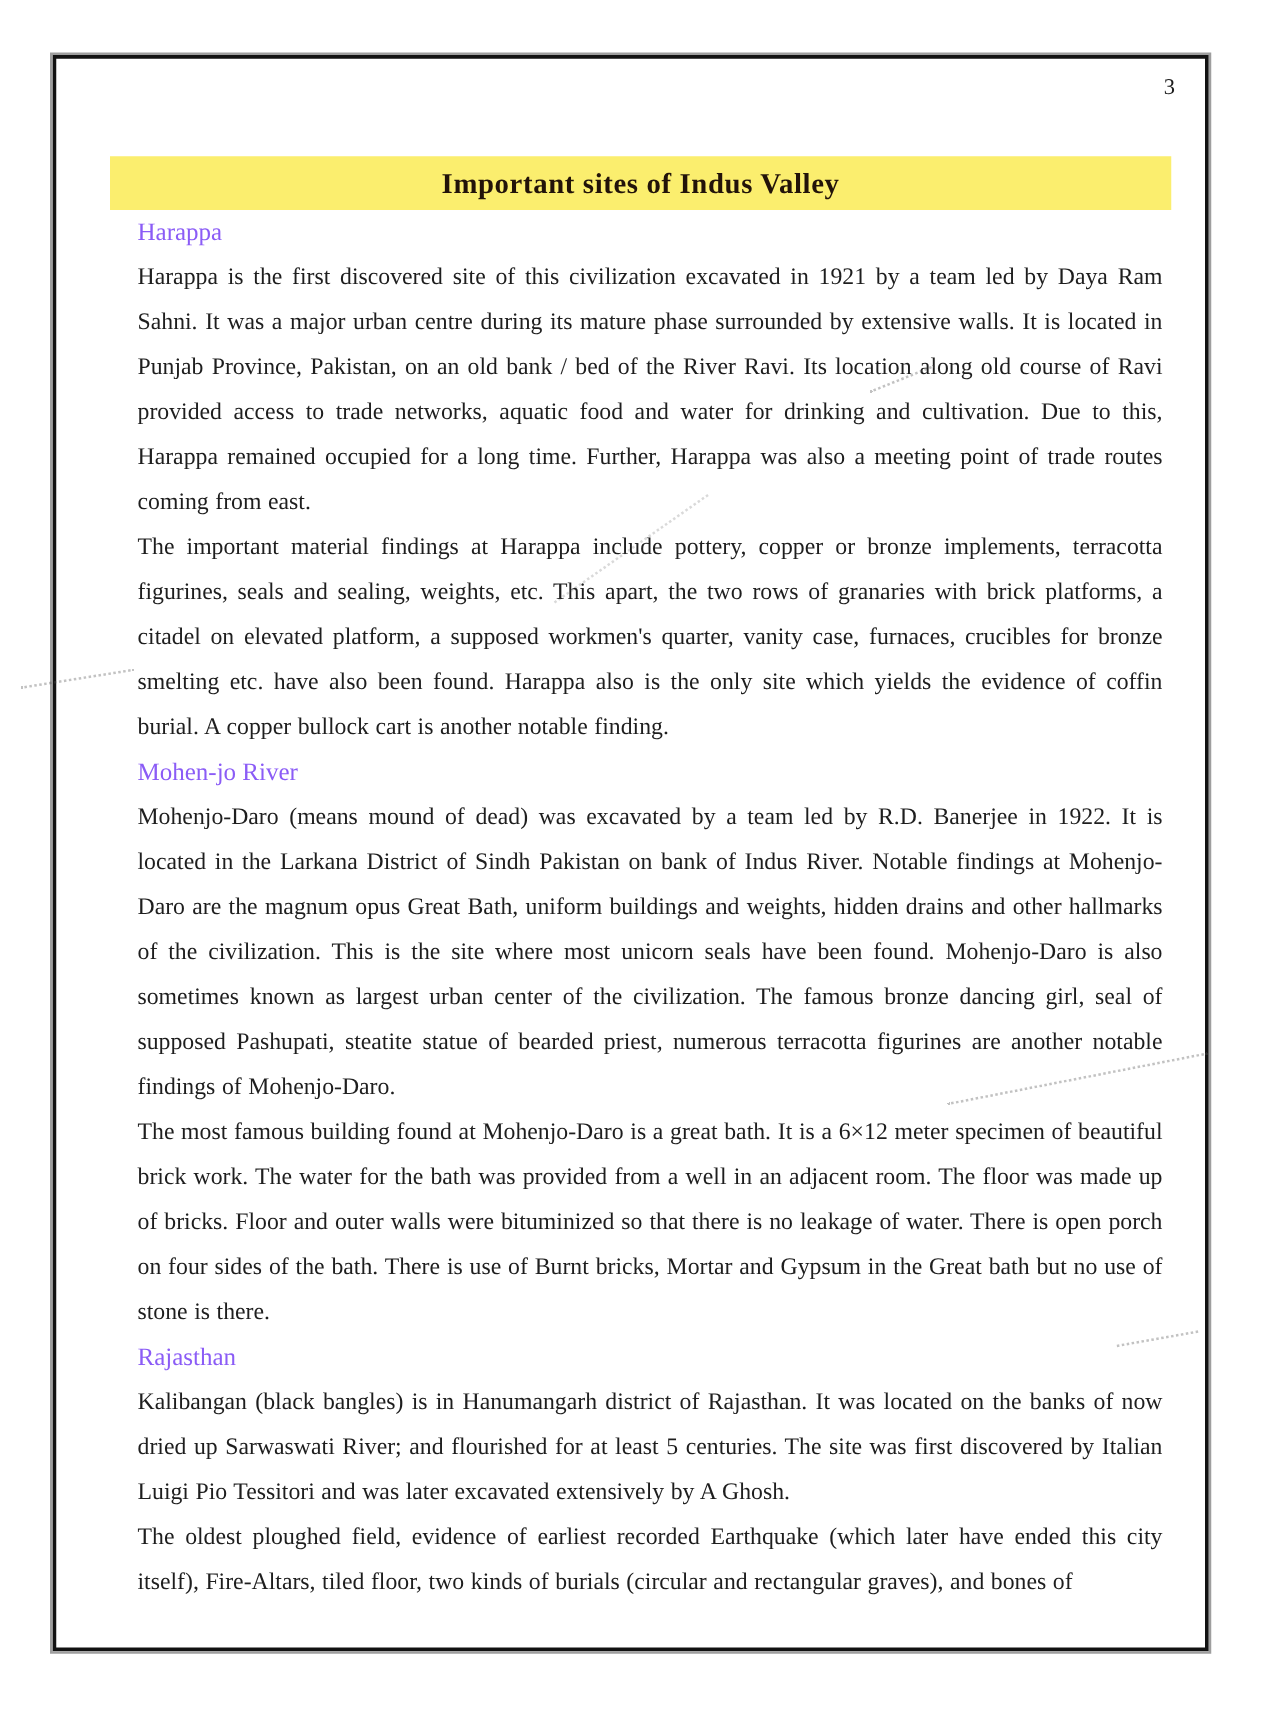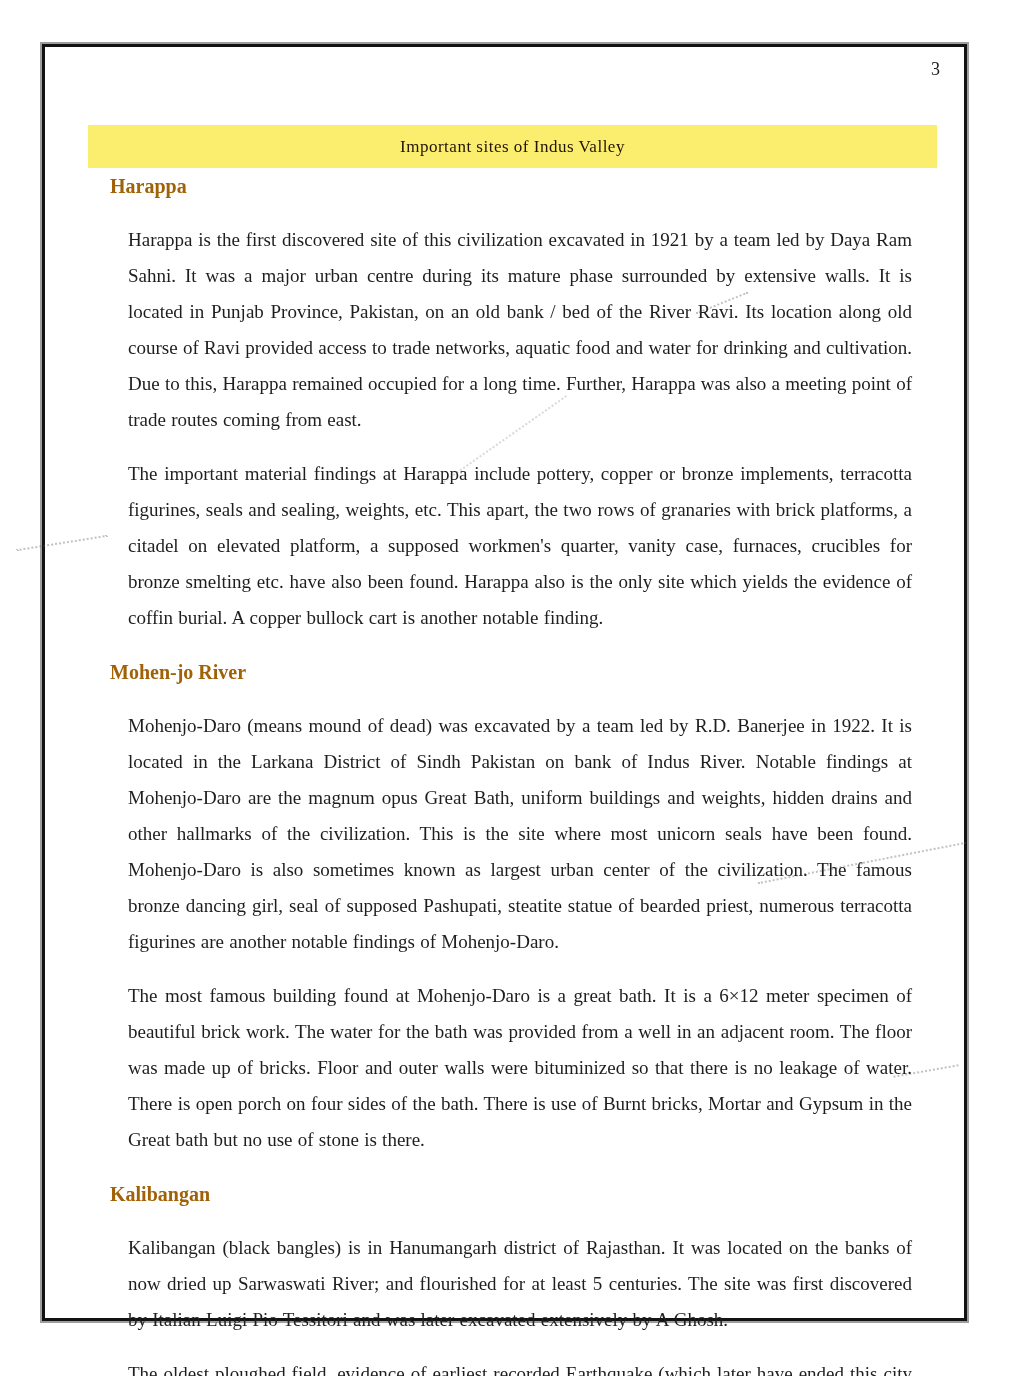--- a/index.html
+++ b/index.html
@@ -37,41 +37,41 @@
     left: 43px;
     right: 27px;
     top: 78px;
     height: 43px;
     text-align: center;
   }
   .title-bar .title-text {
     display: inline-block;
     width: 100%;
     line-height: 43px;
-    font-size: 17px;
-    font-weight: normal;
+    font-size: 23px;
+    font-weight: bold;
     color: #221309;
     letter-spacing: 0.5px;
   }
   .content {
     position: absolute;
     left: 65px;
     right: 34px;
     top: 121px;
     color: #1c1c1c;
   }
   .section-heading {
     font-size: 20px;
-    font-weight: bold;
+    font-weight: normal;
     line-height: 36px;
     margin: 0;
-    color: #a16207;
+    color: #8b5cf6;
   }
   .body-para {
-    margin: 18px;
+    margin: 0;
     font-size: 19px;
     line-height: 36px;
     text-align: justify;
     color: #1e1e1e;
     word-spacing: 0.5px;
   }
   .scan-artifact {
     position: absolute;
     border-top: 2px dotted rgba(80, 80, 80, 0.35);
     pointer-events: none;
@@ -96,21 +96,21 @@
   <div class="content">
 
     <h2 class="section-heading">Harappa</h2>
     <p class="body-para">Harappa is the first discovered site of this civilization excavated in 1921 by a team led by Daya Ram Sahni. It was a major urban centre during its mature phase surrounded by extensive walls. It is located in Punjab Province, Pakistan, on an old bank / bed of the River Ravi. Its location along old course of Ravi provided access to trade networks, aquatic food and water for drinking and cultivation. Due to this, Harappa remained occupied for a long time. Further, Harappa was also a meeting point of trade routes coming from east.</p>
     <p class="body-para">The important material findings at Harappa include pottery, copper or bronze implements, terracotta figurines, seals and sealing, weights, etc. This apart, the two rows of granaries with brick platforms, a citadel on elevated platform, a supposed workmen's quarter, vanity case, furnaces, crucibles for bronze smelting etc. have also been found. Harappa also is the only site which yields the evidence of coffin burial. A copper bullock cart is another notable finding.</p>
 
     <h2 class="section-heading">Mohen-jo River</h2>
     <p class="body-para">Mohenjo-Daro (means mound of dead) was excavated by a team led by R.D. Banerjee in 1922. It is located in the Larkana District of Sindh Pakistan on bank of Indus River. Notable findings at Mohenjo-Daro are the magnum opus Great Bath, uniform buildings and weights, hidden drains and other hallmarks of the civilization. This is the site where most unicorn seals have been found. Mohenjo-Daro is also sometimes known as largest urban center of the civilization. The famous bronze dancing girl, seal of supposed Pashupati, steatite statue of bearded priest, numerous terracotta figurines are another notable findings of Mohenjo-Daro.</p>
     <p class="body-para">The most famous building found at Mohenjo-Daro is a great bath. It is a 6×12 meter specimen of beautiful brick work. The water for the bath was provided from a well in an adjacent room. The floor was made up of bricks. Floor and outer walls were bituminized so that there is no leakage of water. There is open porch on four sides of the bath.  There is use of Burnt bricks, Mortar and Gypsum in the Great bath but no use of stone is there.</p>
 
-    <h2 class="section-heading">Kalibangan</h2>
+    <h2 class="section-heading">Rajasthan</h2>
     <p class="body-para">Kalibangan (black bangles) is in Hanumangarh district of Rajasthan. It was located on the banks of now dried up Sarwaswati River; and flourished for at least 5 centuries. The site was first discovered by Italian Luigi Pio Tessitori and was later excavated extensively by A Ghosh.</p>
     <p class="body-para">The oldest ploughed field, evidence of earliest recorded Earthquake (which later have ended this city itself), Fire-Altars, tiled floor, two kinds of burials (circular and rectangular graves), and bones of</p>
 
   </div>
 </div>
 
 <div class="scan-artifact artifact-1"></div>
 <div class="scan-artifact artifact-2"></div>
 <div class="scan-artifact artifact-3"></div>
 <div class="scan-artifact artifact-4"></div>

